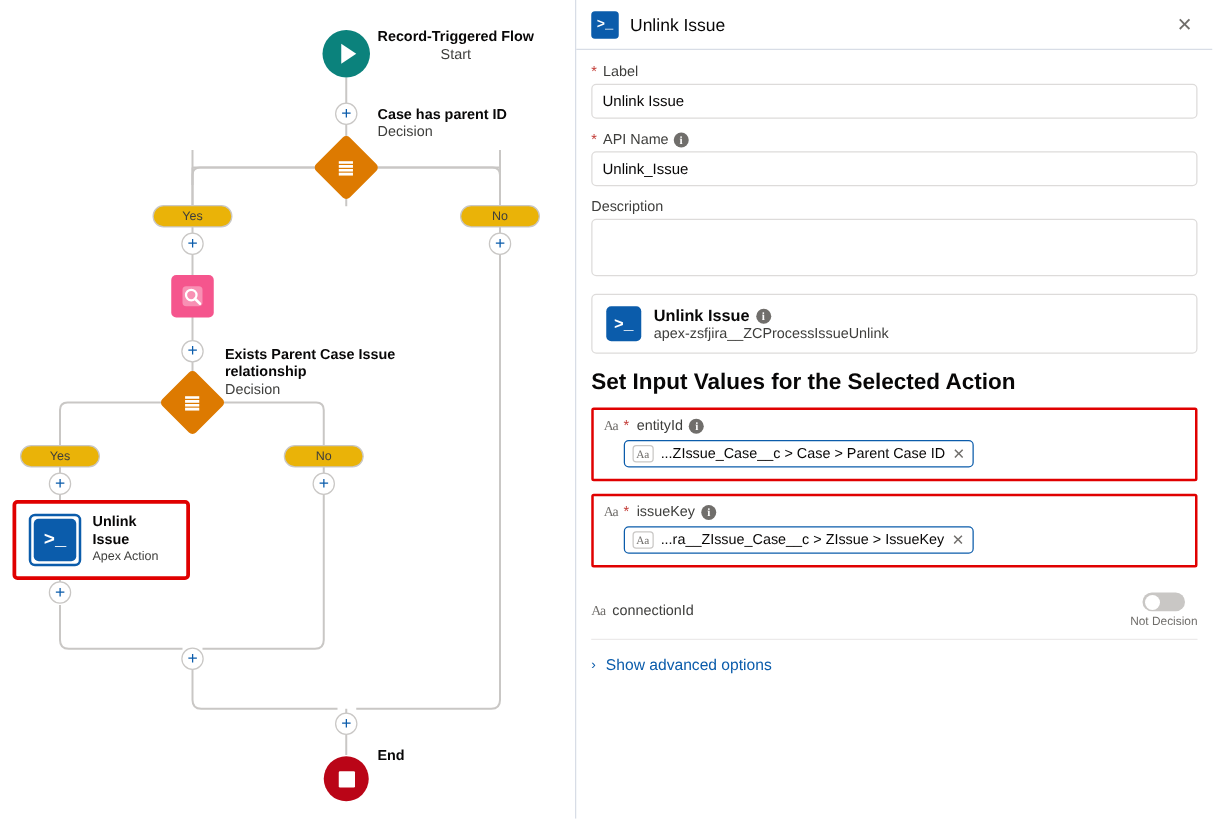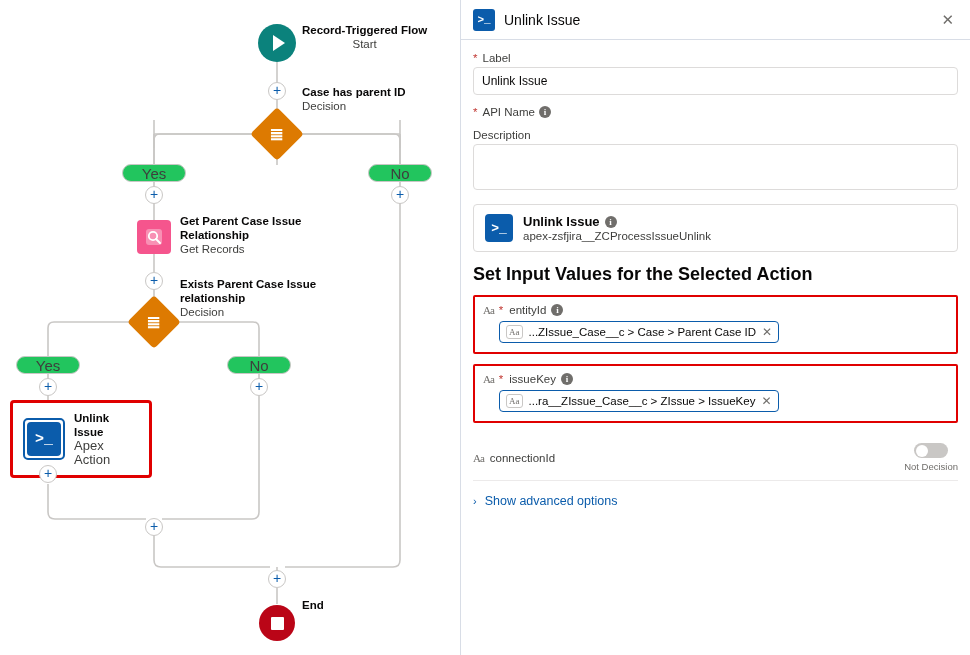--- a/index.html
+++ b/index.html
@@ -39,22 +39,22 @@
   }
 
   
   .pill {
     position: absolute;
     height: 18px;
     min-width: 58px;
     padding: 0 10px;
     border: 1px solid #c9c7c5;
     border-radius: 9px;
-    background: #22c55e;
-    font-size: 15px;
+    background: #eab308;
+    font-size: 10px;
     color: #3e3e3c;
     text-align: center;
     line-height: 17px;
   }
 
   
   .start-circle {
     width: 38px; height: 38px; border-radius: 50%;
     background: #0b827c;
     display: flex; align-items: center; justify-content: center;
@@ -312,24 +312,20 @@
 
     <div class="node" style="left:137px; top:220px;">
       <div class="getrec">
         <svg width="20" height="20" viewBox="0 0 20 20">
           <rect x="2" y="2" width="16" height="16" rx="3" fill="#ffffff" opacity="0.35"></rect>
           <circle cx="9" cy="9" r="4.2" fill="none" stroke="#ffffff" stroke-width="1.8"></circle>
           <line x1="12" y1="12" x2="16" y2="16" stroke="#ffffff" stroke-width="2" stroke-linecap="round"></line>
         </svg>
       </div>
     </div>
-    <div class="node-label" style="left:180px; top:214px; width:130px;">
-      <div class="t1">Get Parent Case Issue Relationship</div>
-      <div class="t2">Get Records</div>
-    </div>
 
     <div class="plus" style="left:145px; top:272px;">+</div>
 
     <div class="node" style="left:135px; top:303px;">
       <div class="diamond">
           <span class="glyph">≣</span>
         </div>
     </div>
     <div class="node-label" style="left:180px; top:277px; width:140px;">
       <div class="t1">Exists Parent Case Issue relationship</div>
@@ -341,21 +337,21 @@
 
     <div class="plus" style="left:39px; top:378px;">+</div>
     <div class="plus" style="left:250px; top:378px;">+</div>
 
     <div class="selected-node" style="left:10px; top:400px; width:142px;">
       <div class="inner-sel">
         <div class="apex-box">&gt;_</div>
       </div>
       <div style="line-height:14px;">
         <div class="t1" style="font-weight:bold; color:#080707; font-size:11.5px;">Unlink Issue</div>
-        <div class="t2" style="color:#3e3e3c; font-size:13px;">Apex Action</div>
+        <div class="t2" style="color:#3e3e3c; font-size:10px;">Apex Action</div>
       </div>
     </div>
 
     <div class="plus" style="left:39px; top:465px;">+</div>
     <div class="plus" style="left:145px; top:518px;">+</div>
     <div class="plus" style="left:268px; top:570px;">+</div>
 
     <div class="node" style="left:259px; top:605px;">
       <div class="end-circle">
           <div class="sq"></div>
@@ -383,20 +379,21 @@
         </div>
         <input class="inp" value="Unlink Issue" style="">
       </div>
 
       <div class="fld">
         <div class="fld-label">
           <span class="req">*</span>
           <span>API Name</span>
           <span class="info-i">i</span>
         </div>
+        <input class="inp" value="Unlink_Issue" style="">
       </div>
 
       <div class="fld">
         <div class="fld-label">
           <span>Description</span>
         </div>
         <textarea class="inp" placeholder="" style=""></textarea>
       </div>
 
       <div class="action-card">

